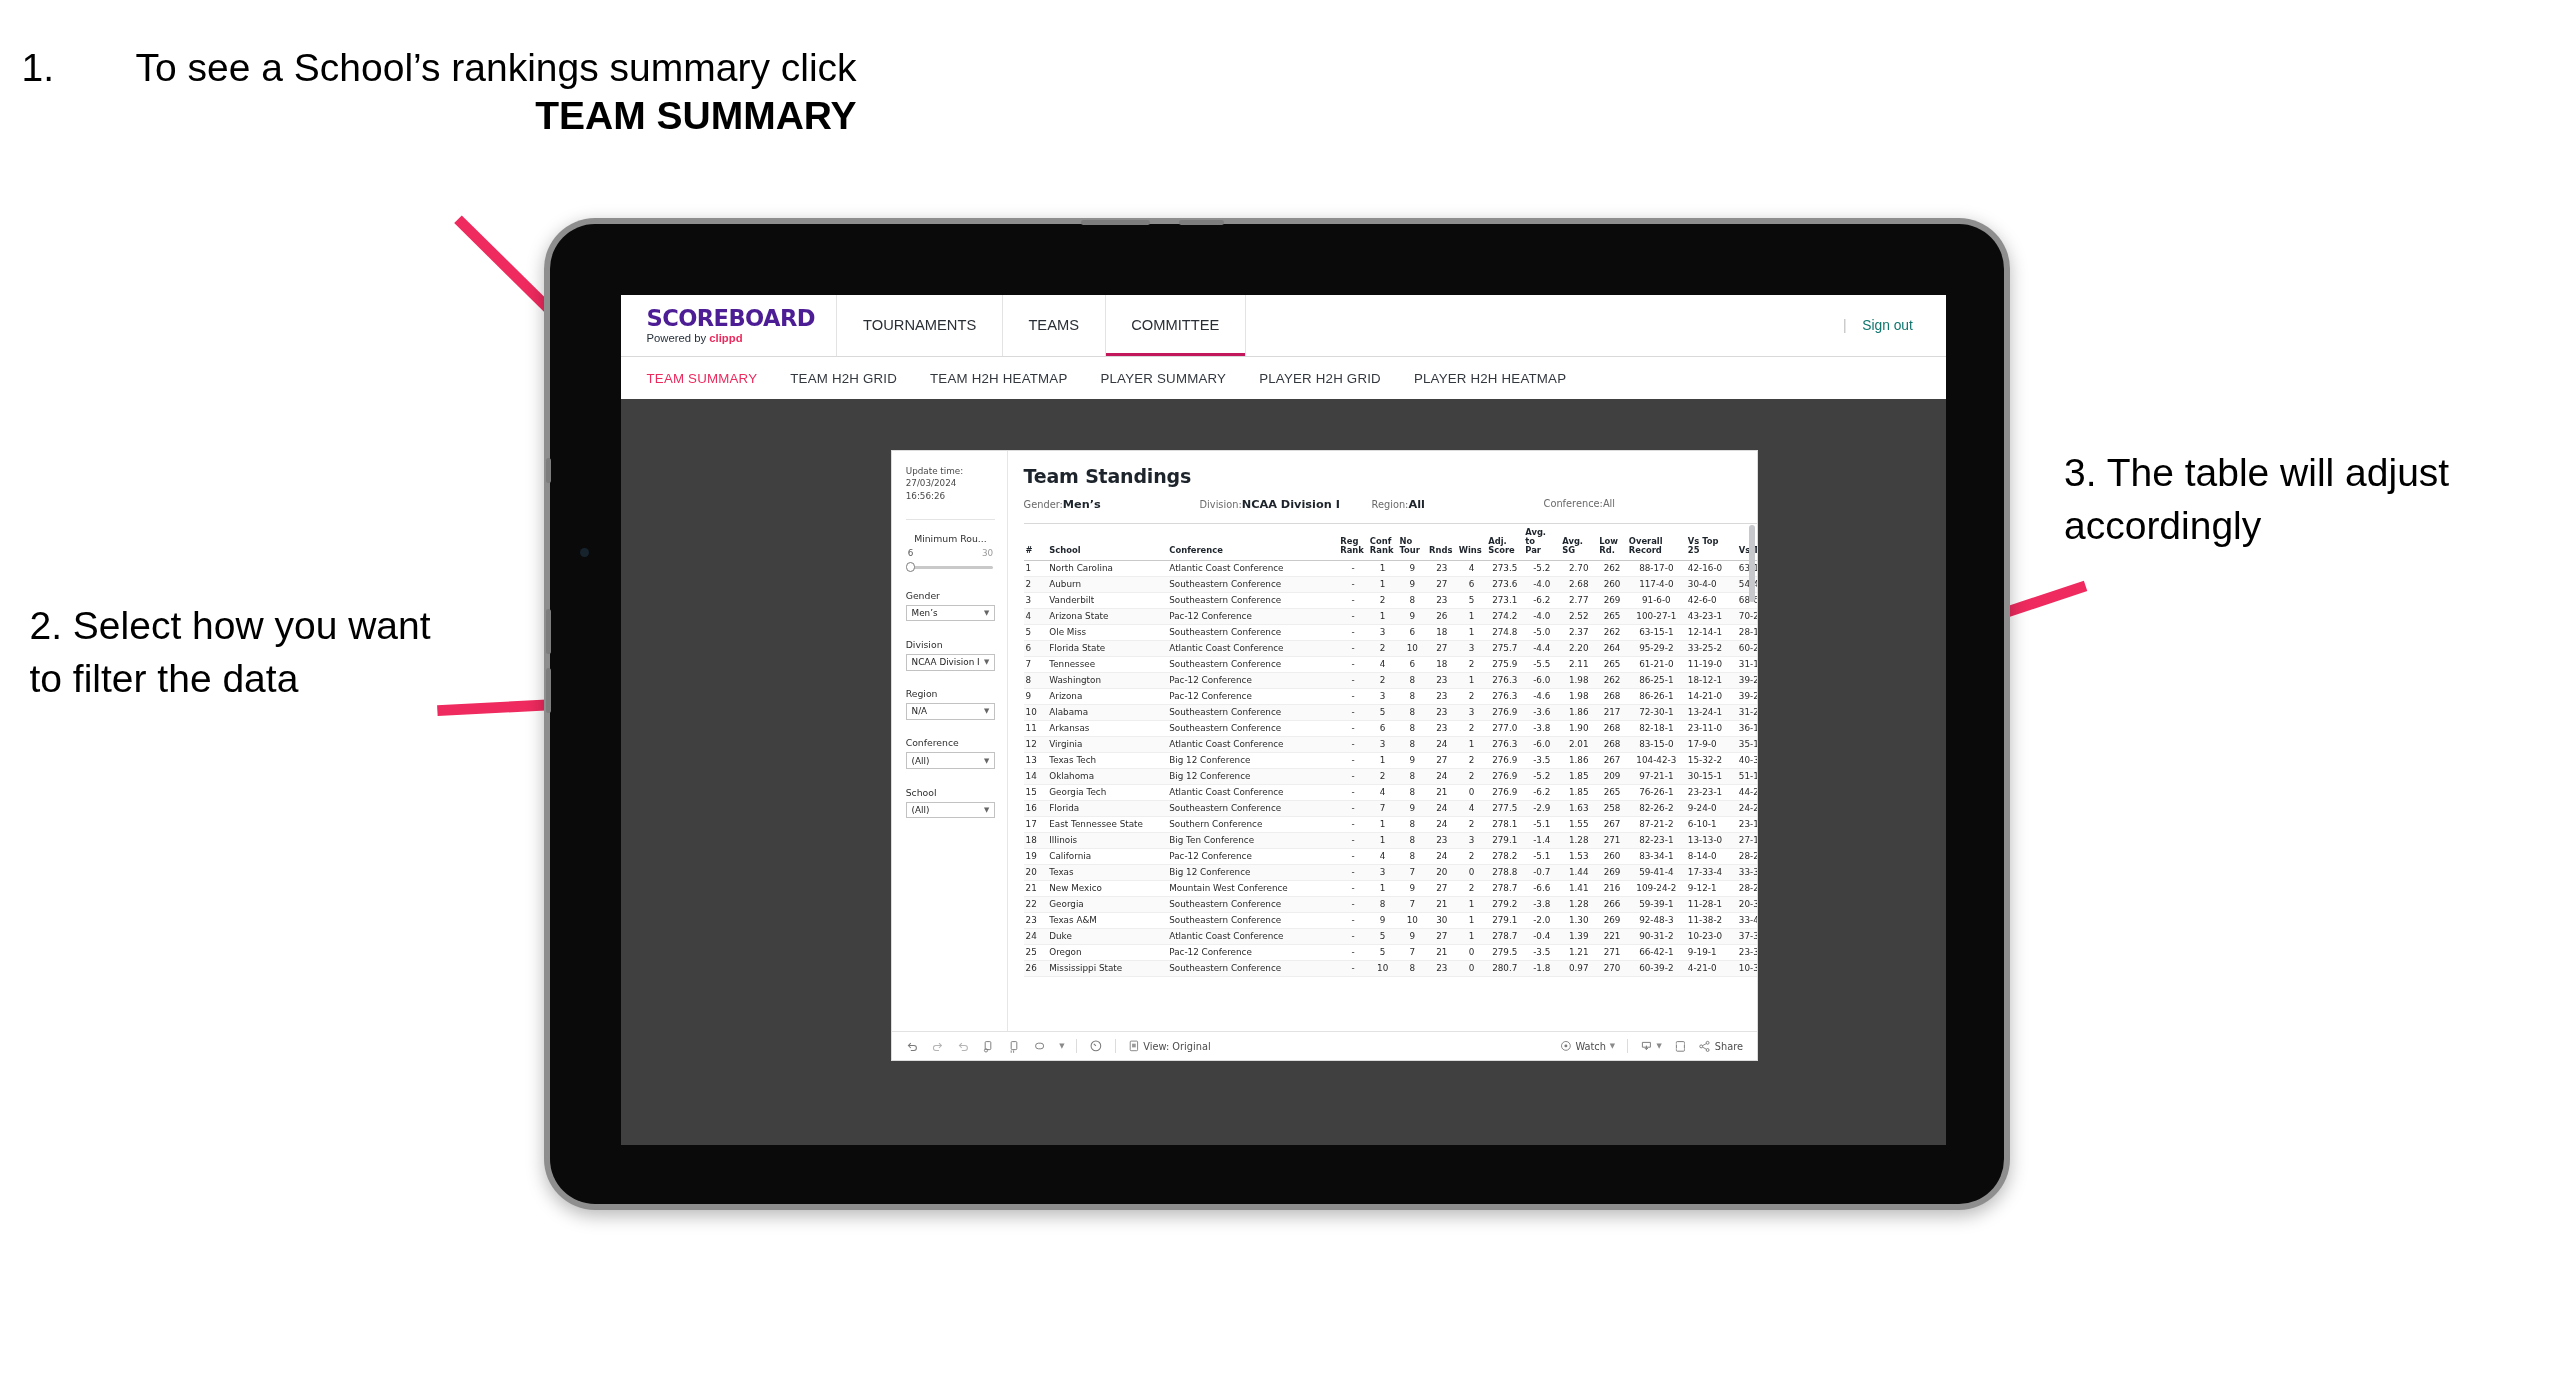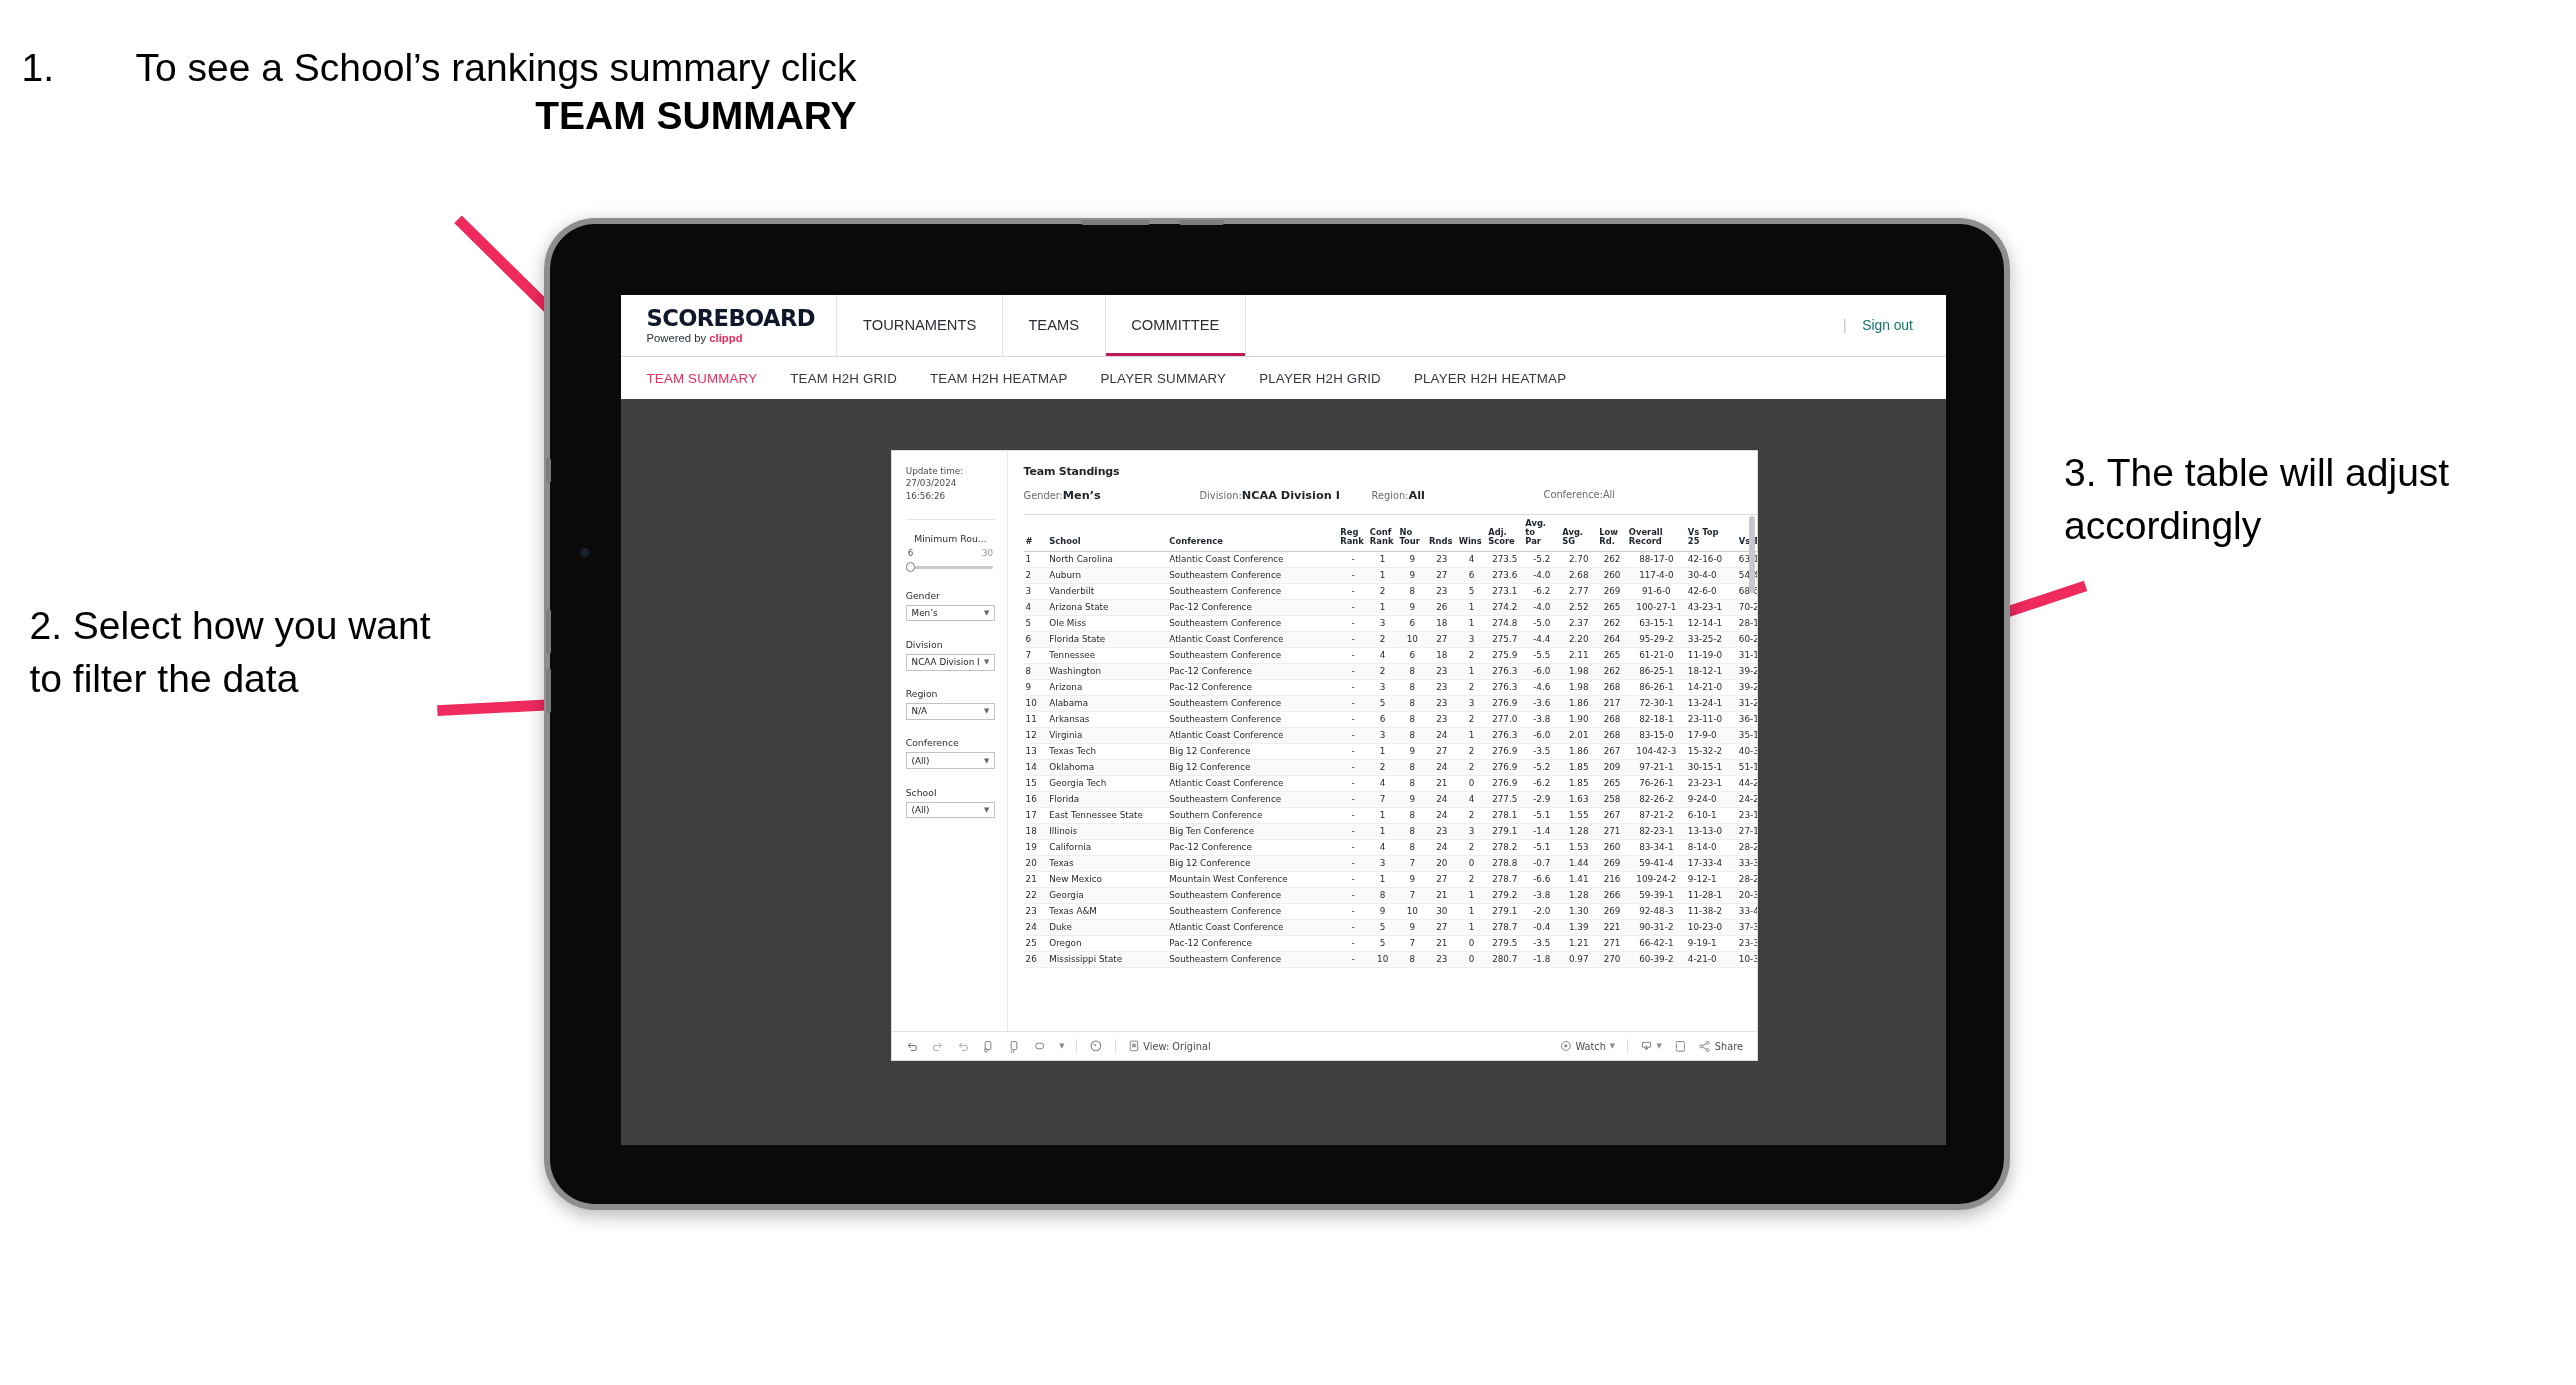--- a/index.html
+++ b/index.html
@@ -33,21 +33,21 @@
   .cam{position:absolute;width:8.8px;height:8.8px;border-radius:50%;background:#16222c;}
   .btn-side{position:absolute;background:#7d7d7d;border-radius:2.9px;}
   .screen{
     position:absolute;left:71px;top:71px;width:1325px;height:850px;
     background:#e8eaec;overflow:hidden;
   }
 
   
   .appbar{height:61px;background:#fff;display:flex;align-items:stretch;border-bottom:1px solid #d9d9d9;}
   .logo{display:flex;flex-direction:column;justify-content:center;padding:0 21.6px 0 25.6px;min-width:145px;}
-  .logo .word{font-family:"DejaVu Sans",sans-serif;font-weight:700;font-size:22.6px;letter-spacing:-0.6px;color:#0f172a;line-height:1;}
+  .logo .word{font-family:"DejaVu Sans",sans-serif;font-weight:700;font-size:22.6px;letter-spacing:-0.6px;color:#4c1d95;line-height:1;}
   .logo .sub{font-size:11.3px;color:#26303a;line-height:1;margin-top:3.9px;}
   .logo .sub i{font-style:normal;color:#ec2a5e;font-weight:700;}
   .topnav{display:flex;align-items:stretch;}
   .topnav a{
     display:flex;align-items:center;padding:0 25.6px;font-size:14.7px;color:#2a2f36;
     text-decoration:none;border-left:1px solid #e3e3e3;position:relative;white-space:nowrap;
   }
   .topnav a.active::after{content:"";position:absolute;left:0;right:0;bottom:0;height:2.9px;background:#c2185b;}
   .appbar .spacer{flex:1;border-left:1px solid #e3e3e3;}
   .signout{display:flex;align-items:center;gap:15.7px;padding:0 33px 0 0;font-size:13.8px;color:#3a3a3a;}
@@ -78,21 +78,21 @@
   .track .rail{position:absolute;left:2px;right:2px;top:3.9px;height:2.9px;background:#c9c9c9;border-radius:2px;}
   .track .knob{position:absolute;left:0;top:0;width:9.8px;height:9.8px;border-radius:50%;background:#fff;border:1.5px solid #7d7d7d;box-sizing:border-box;}
   .sel{
     height:16.7px;border:1px solid #c2c2c2;background:#fff;display:flex;align-items:center;
     justify-content:space-between;padding:0 4.9px;font-size:8.8px;color:#222;box-sizing:border-box;
   }
   .sel .car{font-size:6.9px;color:#666;}
 
   .tablewrap{flex:1;min-width:0;display:flex;flex-direction:column;}
   .thead-box{padding:13.8px 0 0 15.7px;}
-  .vtitle{font-size:11px;font-weight:700;color:#1d242b;letter-spacing:-0.2px;}
+  .vtitle{font-size:19px;font-weight:700;color:#1d242b;letter-spacing:-0.2px;}
   .vfilters{display:flex;margin-top:11.8px;font-size:9.8px;color:#6a6a6a;padding-bottom:11.8px;}
   .vfilters span{display:inline-block;}
   .vfilters .v{color:#1d242b;font-size:11.3px;font-weight:700;}
   .vf1{width:176px;}.vf2{width:172px;}.vf3{width:172px;}
 
   table.stand{border-collapse:collapse;width:100%;font-size:8.8px;color:#2a2a2a;table-layout:fixed;}
   table.stand th{
     font-size:8.4px;font-weight:700;color:#1d242b;text-align:left;
     vertical-align:bottom;padding:3.9px 2px 4.9px 2px;border-top:1px solid #d8d8d8;border-bottom:1px solid #c9c9c9;
     line-height:1.05;

